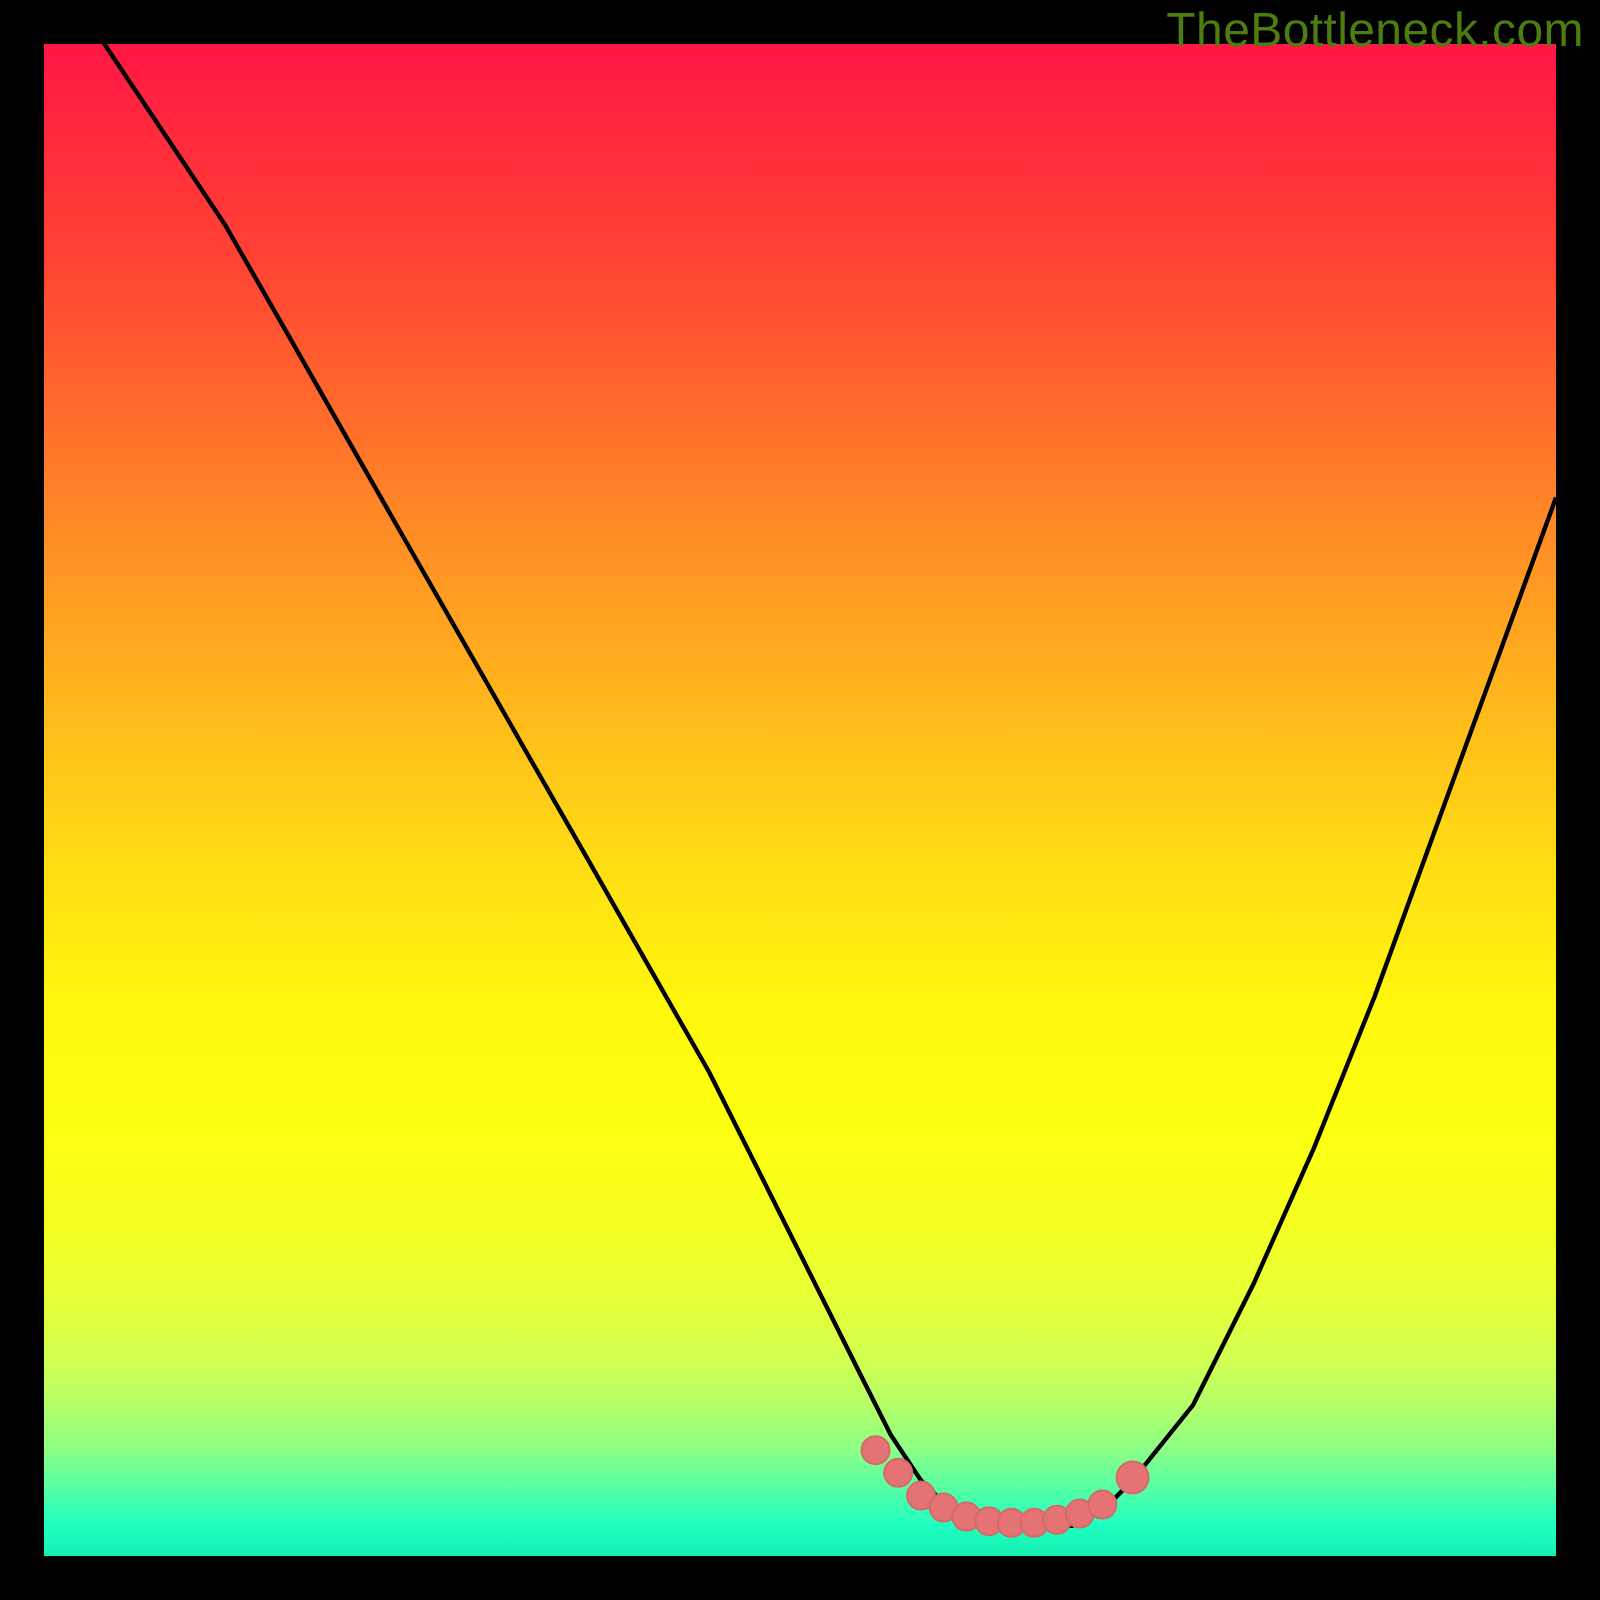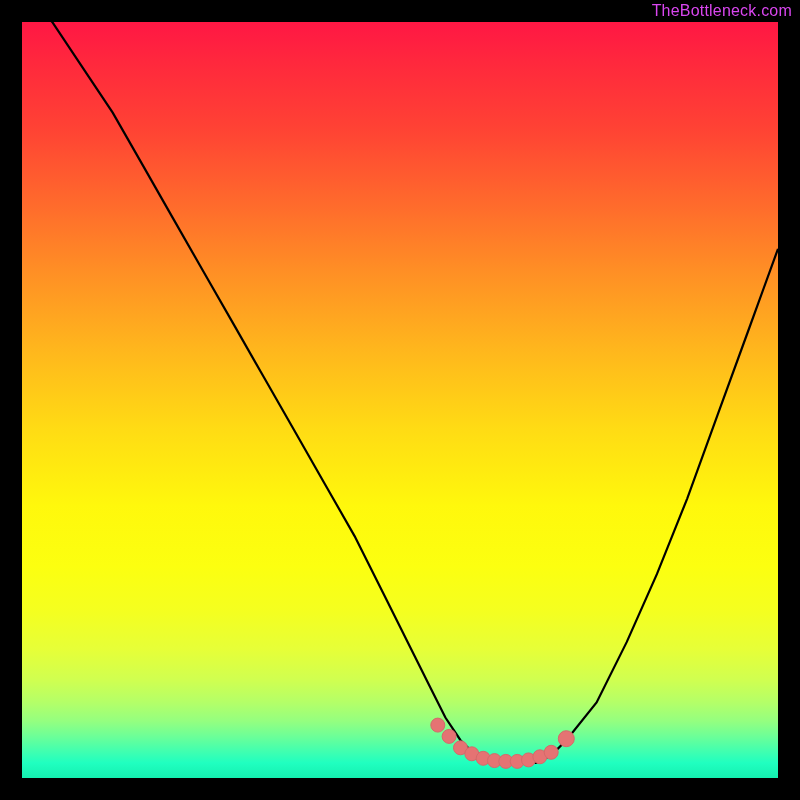--- a/index.html
+++ b/index.html
@@ -43,22 +43,22 @@
       #6cff98 94.5%,
       #40ffb0 96.5%,
       #20ffc0 98%,
       #14f0b0 100%
     );
   }
   .watermark {
     position: absolute;
     top: 2px;
     right: 8px;
-    color: #d946ef;
-    font-size: 16px;
+    color: #4d7c0f;
+    font-size: 24px;
     font-weight: 500;
     letter-spacing: 0.2px;
     user-select: none;
     text-align: center;
   }
   svg.curve {
     position: absolute;
     left: 0;
     top: 0;
     width: 756px;

